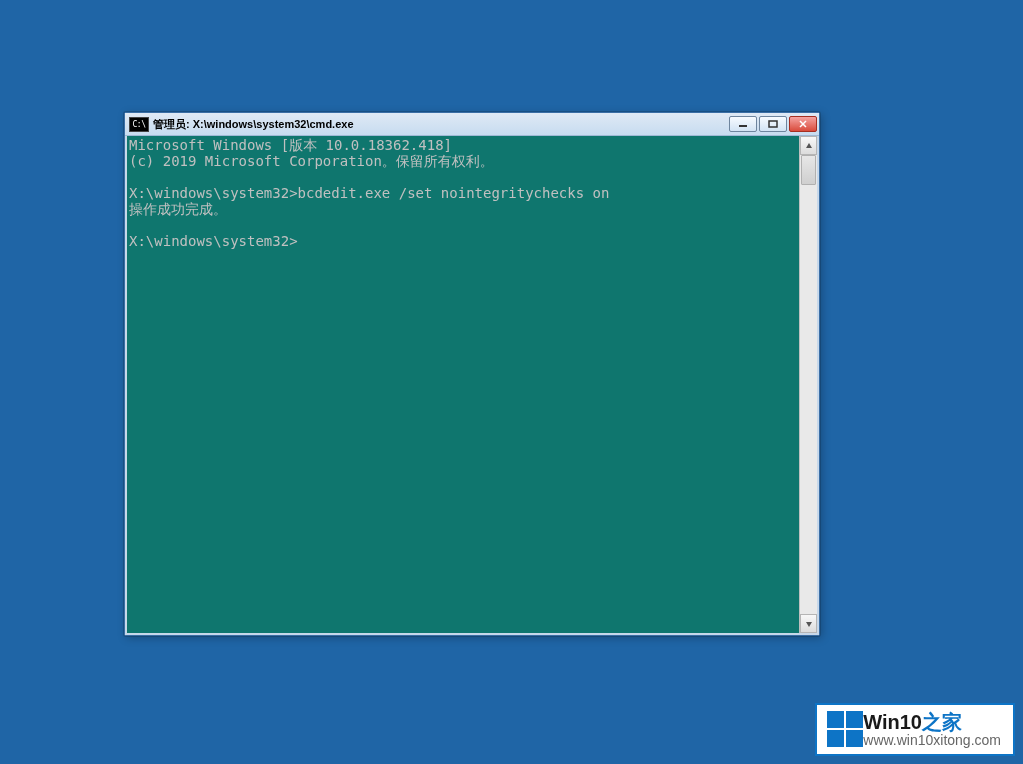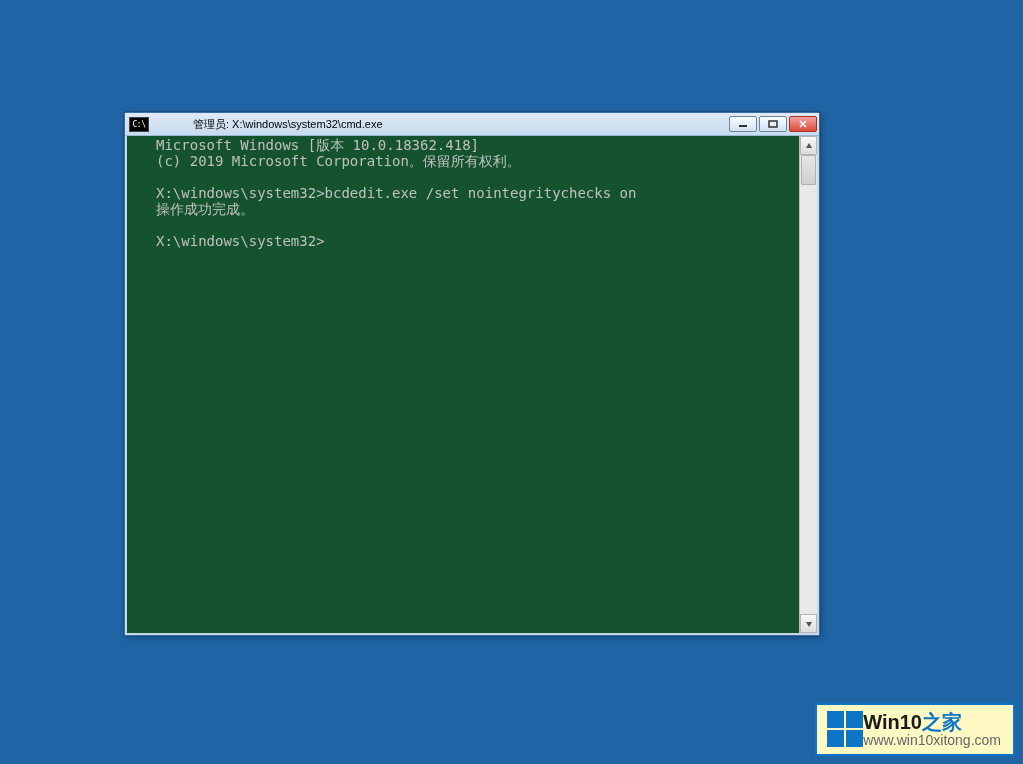--- a/index.html
+++ b/index.html
@@ -45,21 +45,21 @@
     background: #000;
     color: #fff;
     border: 1px solid #444;
     font-size: 8px;
     font-family: Consolas, monospace;
     display: flex;
     align-items: center;
     justify-content: center;
     letter-spacing: -0.5px;
   }
-  .titlebar .title-text { flex: 1; font-weight: normal; line-height: 1; margin-left: 40px; }
+  .titlebar .title-text { flex: 1; font-weight: bold; line-height: 1; }
   .win-btns { display: flex; gap: 2px; }
   .win-btn {
     width: 26px;
     height: 14px;
     border: 1px solid #6e859e;
     border-radius: 2px;
     background: linear-gradient(#f7fbff, #d2e3f4);
     display: flex;
     align-items: center;
     justify-content: center;
@@ -70,25 +70,24 @@
   .win-btn.close {
     background: linear-gradient(#f5a3a0, #d94b3c);
     border-color: #a52f22;
     color: #fff;
   }
   .win-btn svg { width: 10px; height: 8px; }
 
   .client {
     flex: 1;
     display: flex;
-    background: #14532d;
+    background: #0f766e;
     border: 2px solid #c7d8ea;
     border-top: none;
     position: relative;
-    padding-left: 27px;
   }
   .console {
     flex: 1;
     font-family: "NSimSun","SimSun","Consolas",monospace;
     font-size: 14px;
     line-height: 16px;
     color: #c0c0c0;
     padding: 1px 2px;
     white-space: pre;
     overflow: hidden;
@@ -116,21 +115,21 @@
     background: linear-gradient(#e7e7e7,#cfcfcf);
     border: 1px solid #b0b0b0; border-radius: 1px;
     cursor: pointer;
   }
 
   
   .watermark {
     position: absolute;
     right: 8px;
     bottom: 8px;
-    background: #fef9c3;
+    background: #ffffff;
     border: 2px solid #0d74c6;
     display: flex;
     align-items: center;
     padding: 6px 12px 6px 10px;
     gap: 0;
   }
   .wm-logo {
     width: 36px; height: 36px;
     display: grid;
     grid-template-columns: 1fr 1fr;

